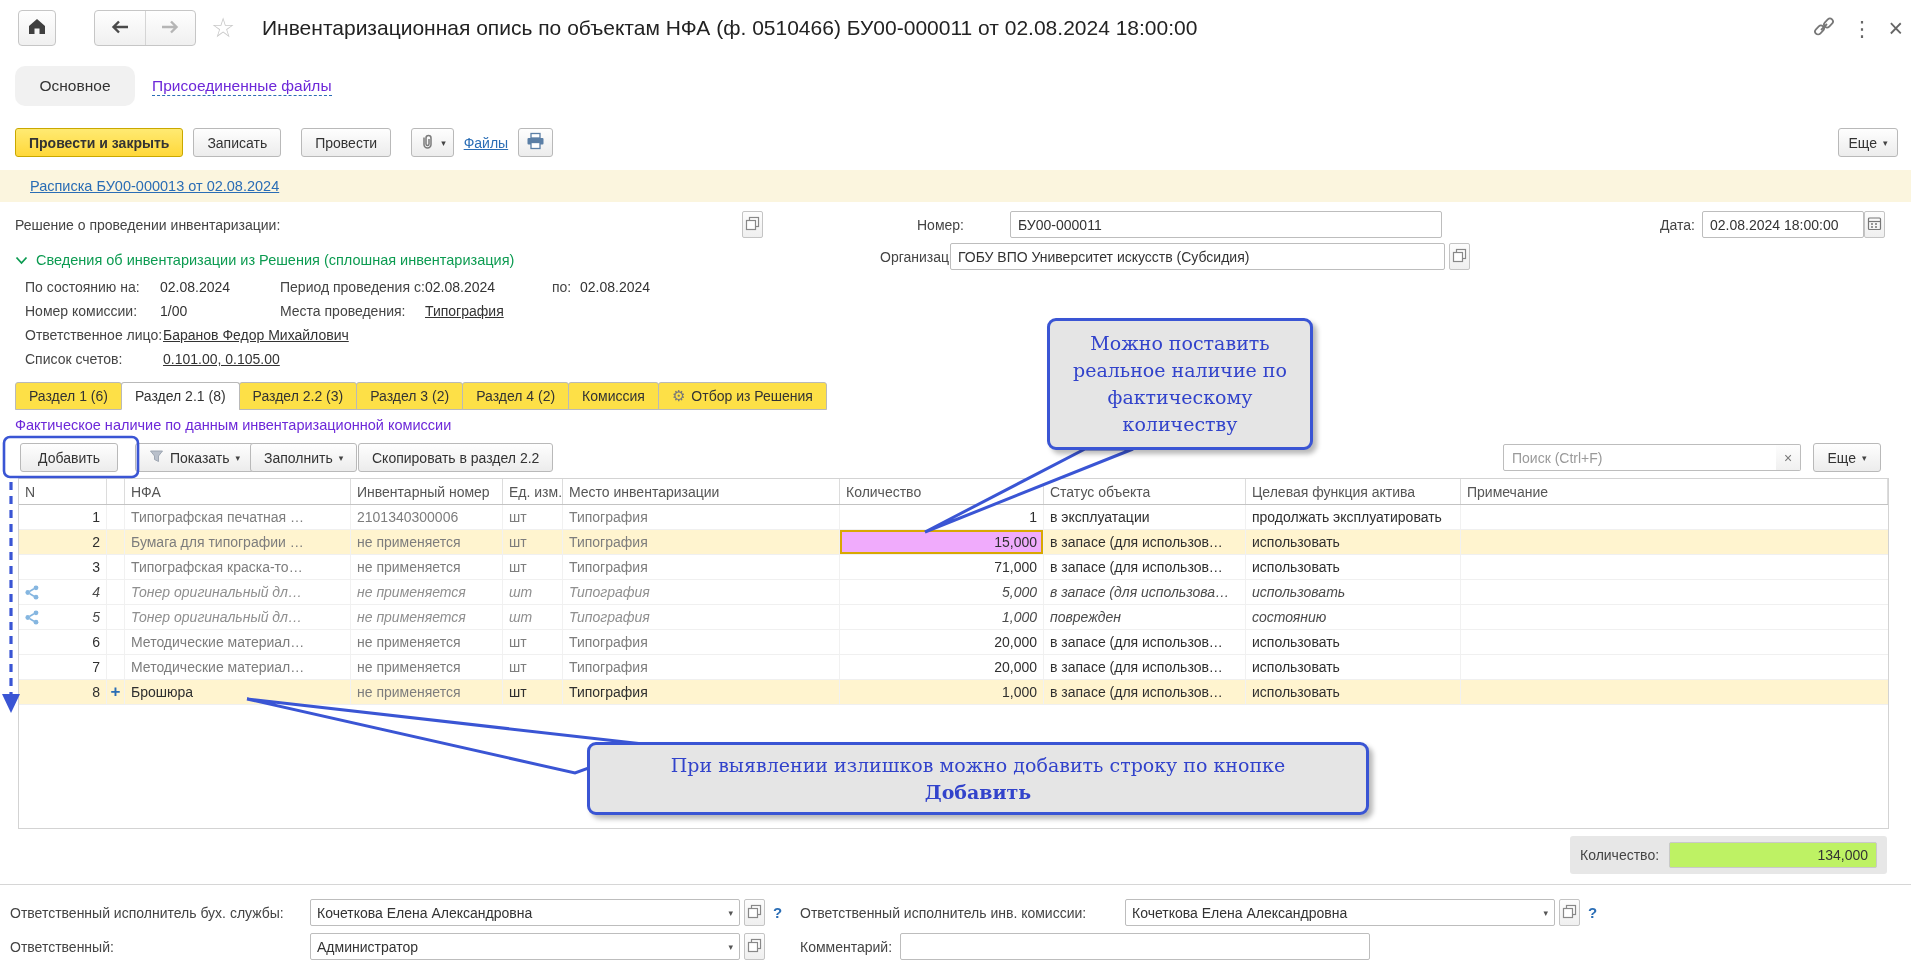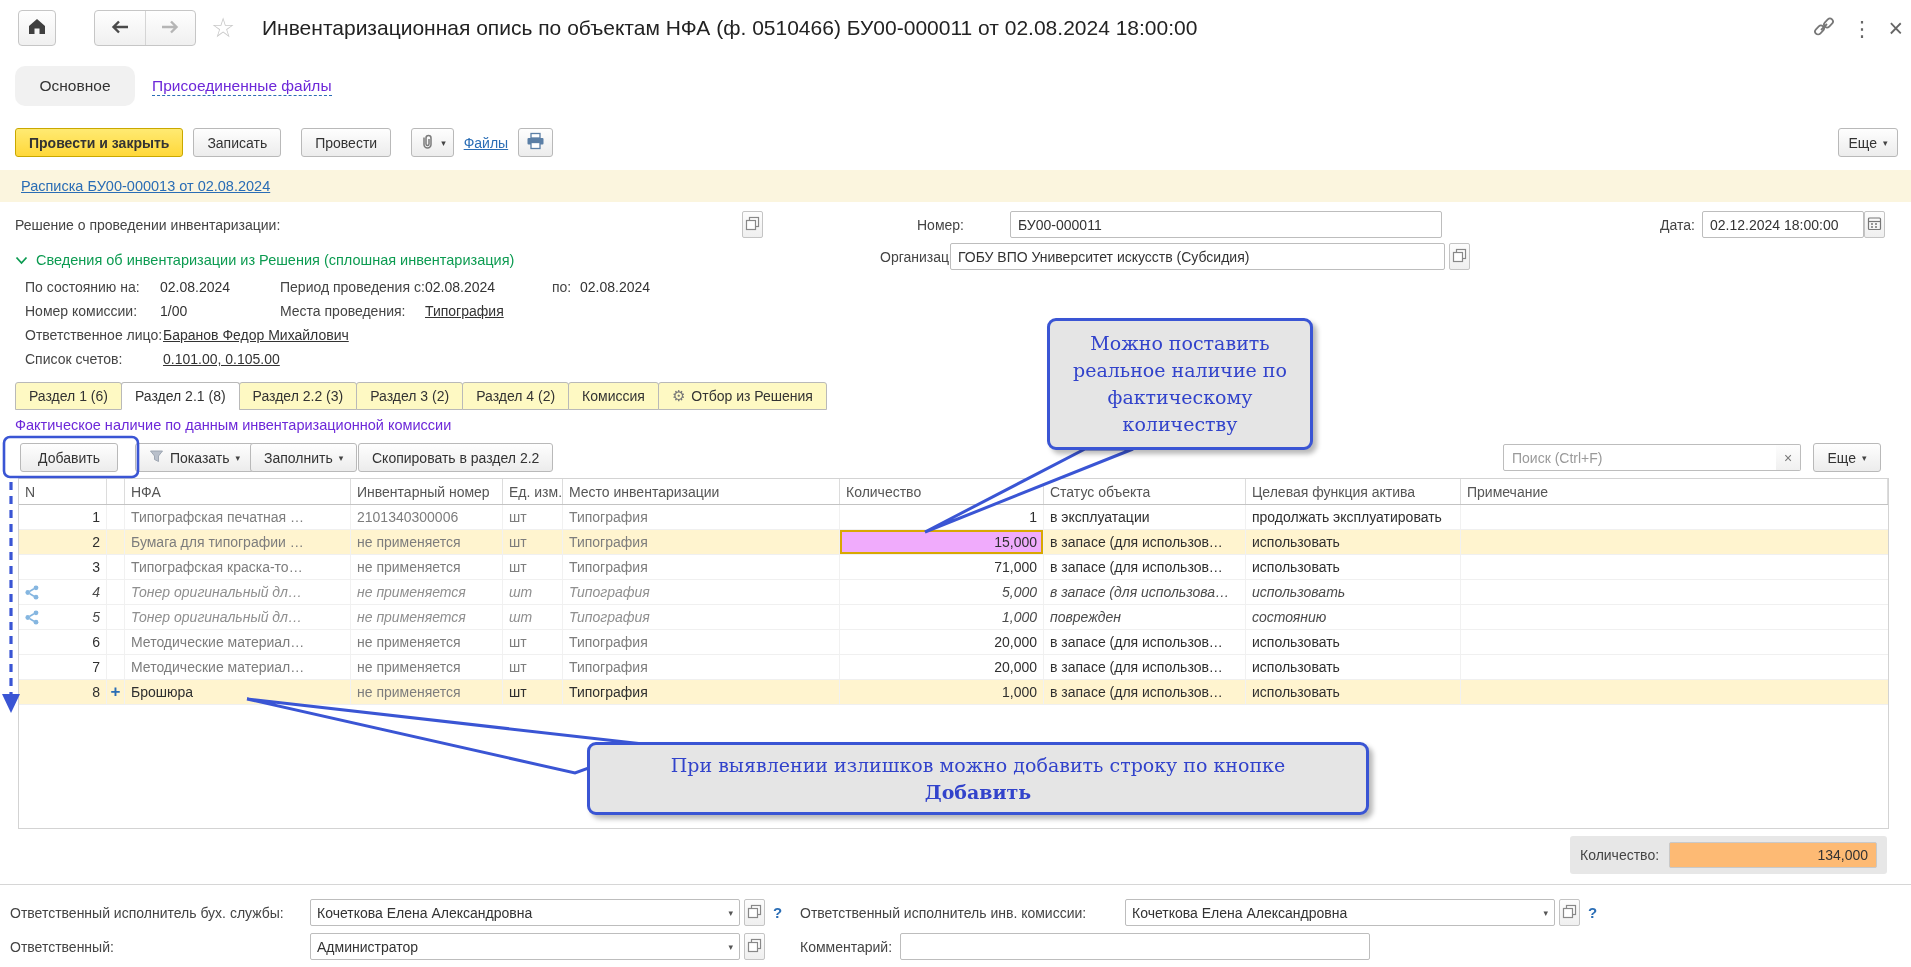--- a/index.html
+++ b/index.html
@@ -39,29 +39,29 @@
   
   .navtab-main { position:absolute; left:15px; top:66px; width:120px; height:40px; background:#F1F1F1; border-radius:10px;
                  display:flex; align-items:center; justify-content:center; font-size:15.5px; color:#333; }
   .navtab-files { position:absolute; left:152px; top:77px; font-size:15.5px; color:#6d28d9; border-bottom:1px dashed #2A6DB5; }
 
   
   .cmdbar { position:absolute; left:15px; top:128px; display:flex; gap:10px; align-items:center; }
   .cmd-more { position:absolute; left:1838px; top:128px; width:60px; }
 
   
-  .band { position:absolute; left:0; top:170px; width:1911px; height:32px; background:#FBF5DE; display:flex; align-items:center; padding-left:21px; font-size:14.5px; }
+  .band { position:absolute; left:0; top:170px; width:1911px; height:32px; background:#FBF5DE; display:flex; align-items:center; padding-left:30px; font-size:14.5px; }
 
   
   .grnhdr { position:absolute; left:15px; top:252px; display:flex; align-items:center; gap:8px; color:#0C9B51; font-size:14.5px; }
   .val { position:absolute; font-size:14px; color:#333; white-space:nowrap; }
 
   
   .stabs { position:absolute; left:15px; top:382px; display:flex; height:28px; }
-  .stab { display:flex; align-items:center; gap:6px; padding:0 13px; background:#fef9c3; border:1px solid #B9B9B9; margin-left:-1px;
+  .stab { display:flex; align-items:center; gap:6px; padding:0 13px; background:#fde047; border:1px solid #B9B9B9; margin-left:-1px;
           font-size:14px; color:#333; border-radius:3px 3px 0 0; white-space:nowrap; }
   .stab:first-child { margin-left:0; }
   .stab.active { background:#fff; border-bottom-color:#fff; }
   .gear { font-size:15px; color:#777; }
 
   .gridcaption { position:absolute; left:15px; top:417px; color:#6d28d9; font-weight:normal; font-size:14.5px; }
 
   
   .gtb-add  { position:absolute; left:20px;  top:443px; width:98px; }
   .gtb-show { position:absolute; left:135px; top:443px; }
@@ -95,21 +95,21 @@
   .s-added { background:#FFF4CF; }
   .s-added .c-nfa, .s-added .c-unit, .s-added .c-place { color:#2F2F2F; }
   .cell-hl { background:#f0abfc; box-shadow: inset 0 0 0 2px #D9A800; }
   .row-icon { position:absolute; left:5px; top:4px; }
   .plus { color:#2A6DB5; font-weight:bold; font-size:17px; }
 
   
   .totals { position:absolute; left:1570px; top:836px; width:317px; height:38px; background:#E7E7E7; border-radius:3px;
             display:flex; align-items:center; padding:0 10px; }
   .totals .tlabel { color:#444; font-size:14px; }
-  .totals .tfield { margin-left:10px; flex:1; height:26px; background:#fdba74; border:1px solid #C9C9C9; border-radius:2px;
+  .totals .tfield { margin-left:10px; flex:1; height:26px; background:#bef264; border:1px solid #C9C9C9; border-radius:2px;
                     display:flex; align-items:center; justify-content:flex-end; padding:0 8px; color:#333; font-size:14px; }
   .separator { position:absolute; left:0; top:884px; width:1911px; height:1px; background:#D6D6D6; }
 
   
   .overlay { position:absolute; left:0; top:0; width:1911px; height:967px; pointer-events:none; z-index:40; }
   .callout { position:absolute; z-index:41; background:#e5e5e5; border:3px solid #3A55D4; border-radius:9px;
              box-shadow:4px 4px 5px rgba(0,0,0,0.28); color:#3243CB; font-family:"DejaVu Serif", serif;
              font-size:19px; line-height:27px; text-align:center; display:flex; flex-direction:column; justify-content:center; padding:8px 12px; }
   .co-qty { left:1047px; top:318px; width:266px; height:132px; }
   .co-add { left:587px; top:742px; width:782px; height:73px; }
@@ -196,21 +196,21 @@
     <span>
       <svg width="15" height="15" viewBox="0 0 15 15" fill="#fff" stroke="#888" stroke-width="1.2">
           <rect x="4.5" y="1.5" width="9" height="9"></rect>
           <rect x="1.5" y="4.5" width="9" height="9"></rect>
         </svg>
     </span>
   </div>
   <div class="lbl" style="left:917px; top:217px;">Номер:</div>
   <div class="inp" style="left:1010px; top:211px; width:432px;">БУ00-000011</div>
   <div class="lbl" style="left:1660px; top:217px;">Дата:</div>
-  <div class="inp" style="left:1702px; top:211px; width:162px;">02.12.2024 18:00:00</div>
+  <div class="inp" style="left:1702px; top:211px; width:162px;">02.08.2024 18:00:00</div>
   <div class="minibtn" style="left:1864px; top:211px;">
     <span>
       <svg width="15" height="15" viewBox="0 0 15 15" fill="none" stroke="#777" stroke-width="1.2">
           <rect x="1.5" y="2" width="12" height="11.5" rx="1"></rect>
           <path d="M1.5 5.5 H13.5"></path>
           <path d="M4 8 h2 M8 8 h2 M4 11 h2 M8 11 h2" stroke-width="1.6"></path>
         </svg>
     </span>
   </div>
   <div class="lbl" style="left:880px; top:249px;">Организация:</div>

